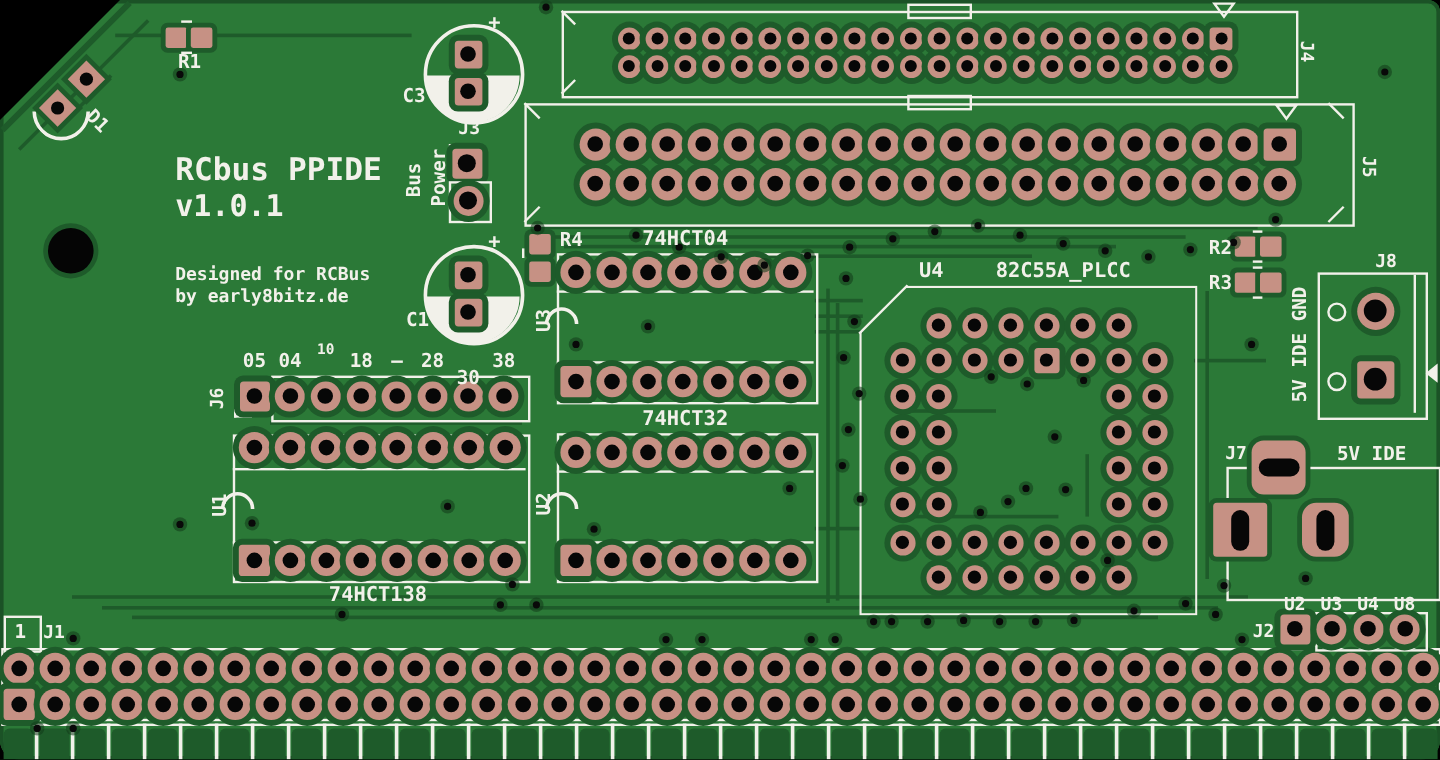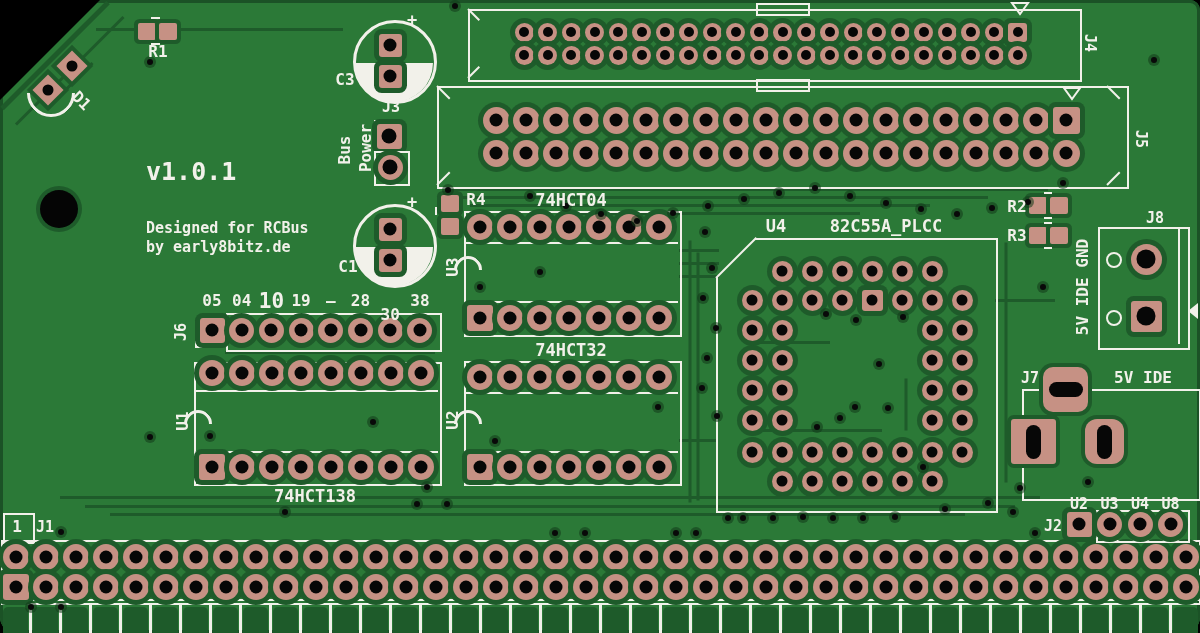--- a/index.html
+++ b/index.html
@@ -940,25 +940,25 @@
         <div class="hole" style="width: 13px; height: 13px;"></div>
       </div>
       <div class="silk ctr" style="left: 212px; top: 301px; font-size: 16px; position: absolute;">05</div>
       <div class="pad" style="left: 229.2px; top: 317.5px; width: 25px; height: 25px;">
         <div class="hole" style="width: 13px; height: 13px;"></div>
       </div>
       <div class="silk ctr" style="left: 241.7px; top: 301px; font-size: 16px; position: absolute;">04</div>
       <div class="pad" style="left: 258.9px; top: 317.5px; width: 25px; height: 25px;">
         <div class="hole" style="width: 13px; height: 13px;"></div>
       </div>
-      <div class="silk ctr" style="left: 271.4px; top: 301px; font-size: 21px; position: absolute;">10</div>
+      <div class="silk ctr" style="left: 271.4px; top: 291px; font-size: 12px; position: absolute;">10</div>
       <div class="pad" style="left: 288.6px; top: 317.5px; width: 25px; height: 25px;">
         <div class="hole" style="width: 13px; height: 13px;"></div>
       </div>
-      <div class="silk ctr" style="left: 301.1px; top: 301px; font-size: 16px; position: absolute;">19</div>
+      <div class="silk ctr" style="left: 301.1px; top: 301px; font-size: 16px; position: absolute;">18</div>
       <div class="pad" style="left: 318.3px; top: 317.5px; width: 25px; height: 25px;">
         <div class="hole" style="width: 13px; height: 13px;"></div>
       </div>
       <div class="silk ctr" style="left: 330.8px; top: 301px; font-size: 16px; position: absolute;">–</div>
       <div class="pad" style="left: 348px; top: 317.5px; width: 25px; height: 25px;">
         <div class="hole" style="width: 13px; height: 13px;"></div>
       </div>
       <div class="silk ctr" style="left: 360.5px; top: 301px; font-size: 16px; position: absolute;">28</div>
       <div class="pad" style="left: 377.7px; top: 317.5px; width: 25px; height: 25px;">
         <div class="hole" style="width: 13px; height: 13px;"></div>
@@ -1116,20 +1116,21 @@
       <div class="via" style="left: 1040px; top: 284px;"></div>
       <div class="via" style="left: 1085px; top: 479px;"></div>
       <div class="via" style="left: 1017px; top: 485px;"></div>
       <div class="via" style="left: 1010px; top: 509px;"></div>
       <div class="via" style="left: 1032px; top: 530px;"></div>
       <div class="via" style="left: 28px; top: 604px;"></div>
       <div class="via" style="left: 58px; top: 604px;"></div>
       <div class="via" style="left: 58px; top: 529px;"></div>
     </div>
 
+  <div class="silk" style="left:146px;top:129px;font-size:26px;">RCbus PPIDE</div>
   <div class="silk" style="left:146px;top:159px;font-size:25px;">v1.0.1</div>
   <div class="silk" style="left:146px;top:221px;font-size:15px;">Designed for RCBus</div>
   <div class="silk" style="left:146px;top:240px;font-size:15px;">by early8bitz.de</div>
 
   <div class="silk ctr" style="left:158px;top:52px;font-size:16px;">R1</div>
   <div class="silk rot45" style="left:81px;top:101px;font-size:16px;">D1</div>
   <div class="silk ctr" style="left:345px;top:80px;font-size:16px;">C3</div>
   <div class="silk ctr" style="left:412px;top:20px;font-size:17px;">+</div>
   <div class="silk ctr" style="left:348px;top:267px;font-size:16px;">C1</div>
   <div class="silk ctr" style="left:412px;top:202px;font-size:17px;">+</div>

